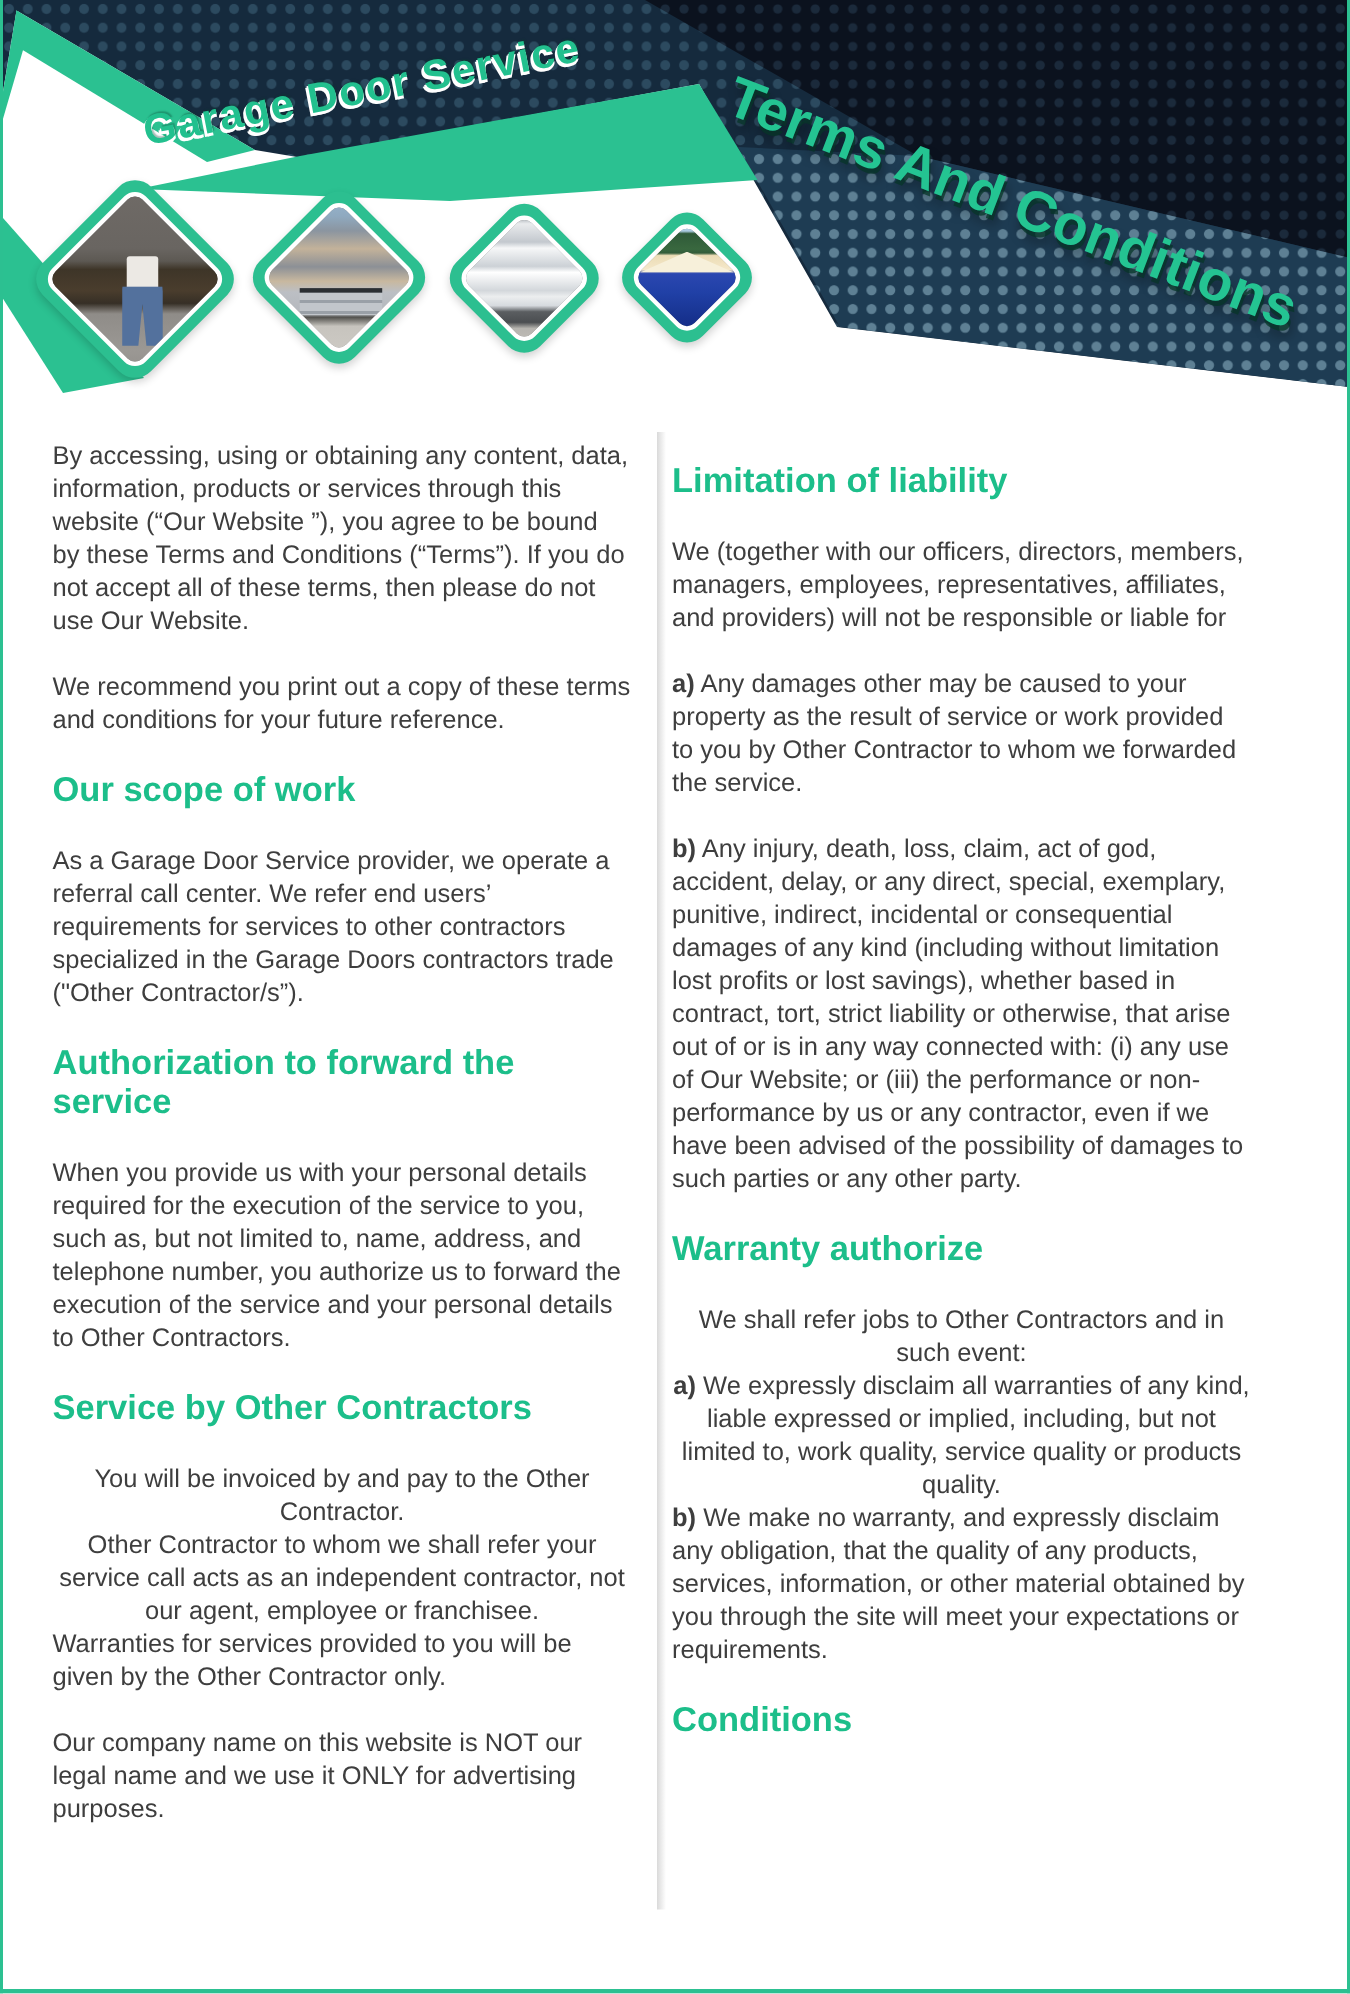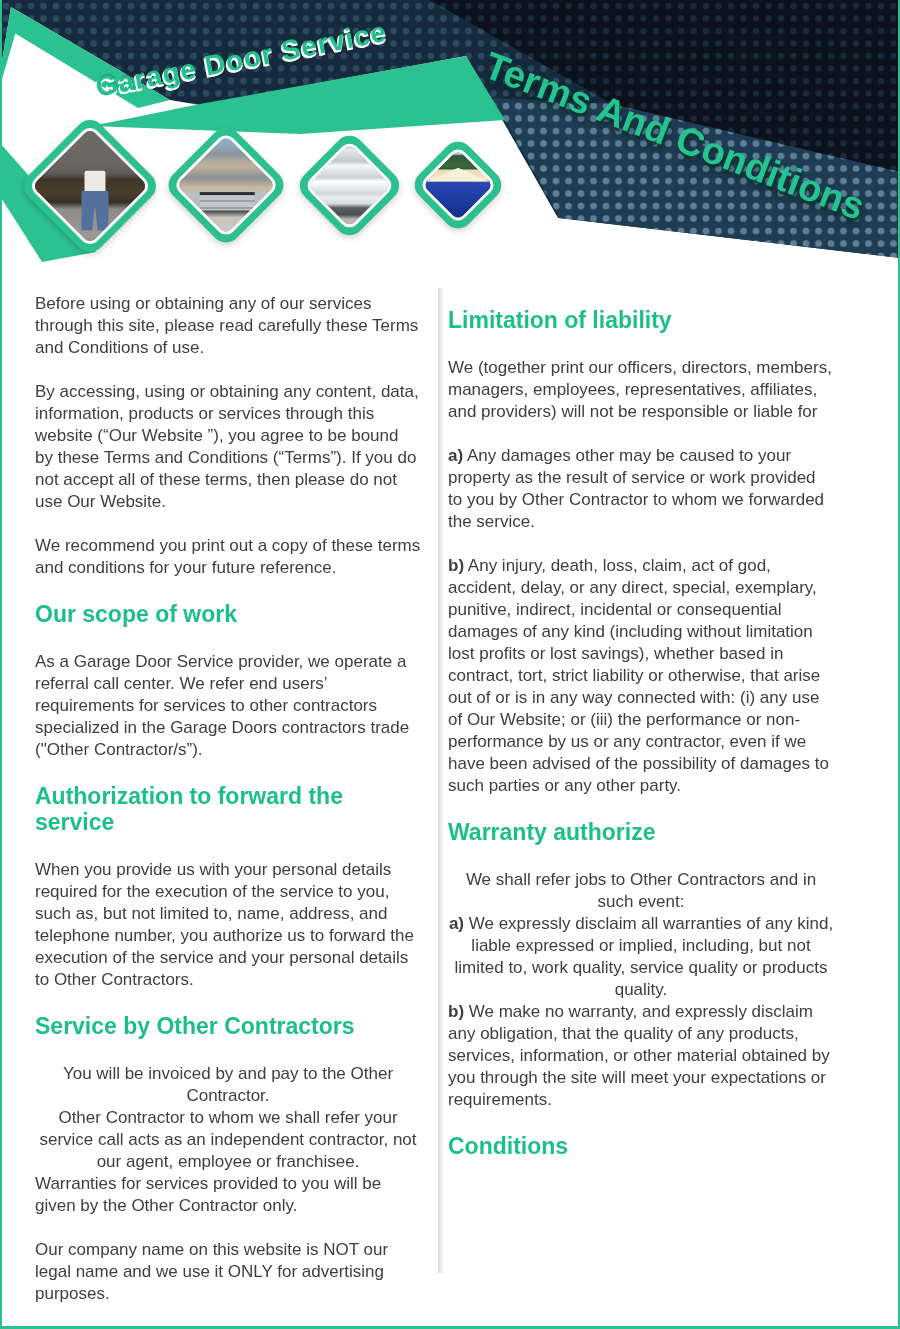--- a/index.html
+++ b/index.html
@@ -120,36 +120,35 @@
             <span class="gable"></span>
           </span>
         </div>
       </div>
     </div>
   </div>
 
   <div class="divider"></div>
 
   <div class="col col-left">
-      <p><span>Before using or obtaining any of our services through this site, please read carefully these Terms and Conditions of use.</span></p>
       <p><span>By accessing, using or obtaining any content, data, information, products or services through this website (“Our Website ”), you agree to be bound by these Terms and Conditions (“Terms”). If you do not accept all of these terms, then please do not use Our Website.</span></p>
       <p><span>We recommend you print out a copy of these terms and conditions for your future reference.</span></p>
       <h3><span>Our scope of work</span></h3>
       <p><span>As a Garage Door Service provider, we operate a referral call center. We refer end users’ requirements for services to other contractors specialized in the Garage Doors contractors trade ("Other Contractor/s”).</span></p>
       <h3><span>Authorization to forward the service</span></h3>
       <p><span>When you provide us with your personal details required for the execution of the service to you, such as, but not limited to, name, address, and telephone number, you authorize us to forward the execution of the service and your personal details to Other Contractors.</span></p>
       <h3><span>Service by Other Contractors</span></h3>
       <p class="tight"><span>You will be invoiced by and pay to the Other Contractor.</span></p>
       <p class="tight"><span>Other Contractor to whom we shall refer your service call acts as an independent contractor, not our agent, employee or franchisee.</span></p>
       <p><span>Warranties for services provided to you will be given by the Other Contractor only.</span></p>
       <p><span>Our company name on this website is NOT our legal name and we use it ONLY for advertising purposes.</span></p>
     </div>
   <div class="col col-right">
       <h3><span>Limitation of liability</span></h3>
-      <p><span>We (together print our officers, directors, members, managers, employees, representatives, affiliates, and providers) will not be responsible or liable for</span></p>
+      <p><span>We (together with our officers, directors, members, managers, employees, representatives, affiliates, and providers) will not be responsible or liable for</span></p>
       <p><b>a)</b> <span>Any damages other may be caused to your property as the result of service or work provided to you by Other Contractor to whom we forwarded the service.</span></p>
       <p><b>b)</b> <span>Any injury, death, loss, claim, act of god, accident, delay, or any direct, special, exemplary, punitive, indirect, incidental or consequential damages of any kind (including without limitation lost profits or lost savings), whether based in contract, tort, strict liability or otherwise, that arise out of or is in any way connected with: (i) any use of Our Website; or (iii) the performance or non-performance by us or any contractor, even if we have been advised of the possibility of damages to such parties or any other party.</span></p>
       <h3><span>Warranty authorize</span></h3>
       <p class="tight"><span>We shall refer jobs to Other Contractors and in such event:</span></p>
       <p class="tight"><b>a)</b> <span>We expressly disclaim all warranties of any kind, liable expressed or implied, including, but not limited to, work quality, service quality or products quality.</span></p>
       <p><b>b)</b> <span>We make no warranty, and expressly disclaim any obligation, that the quality of any products, services, information, or other material obtained by you through the site will meet your expectations or requirements.</span></p>
       <h3><span>Conditions</span></h3>
     </div>
 
 </div>

